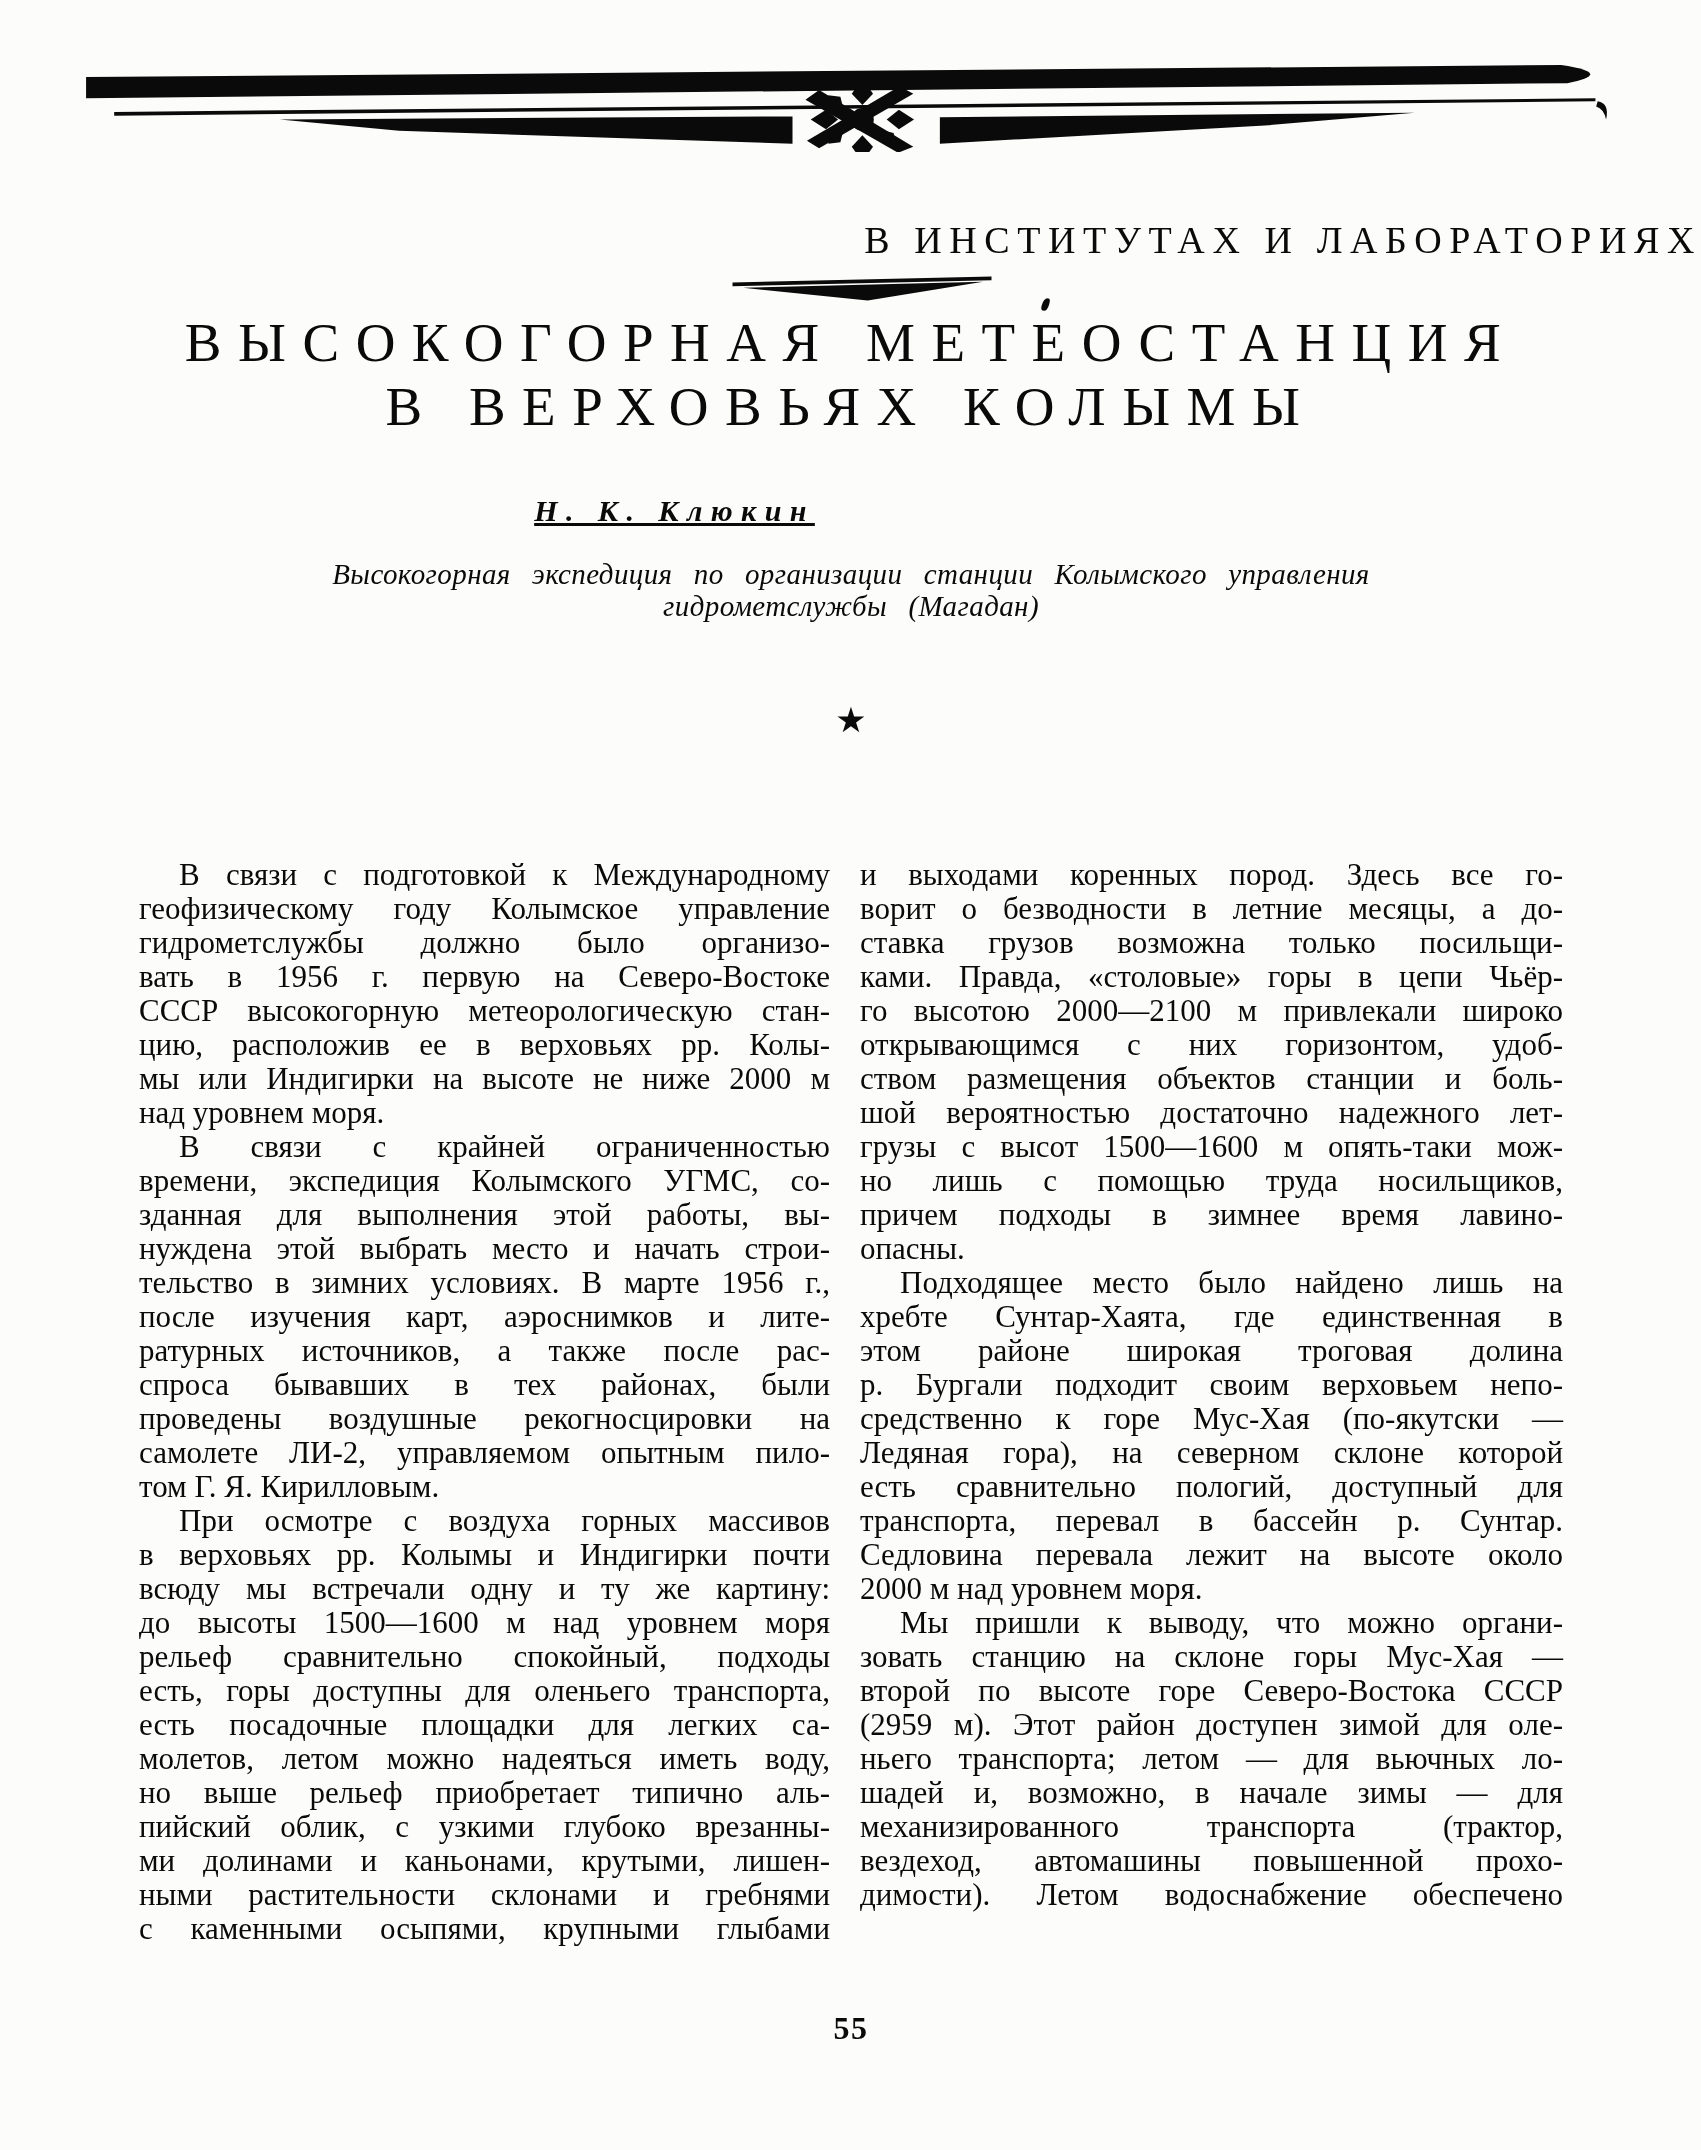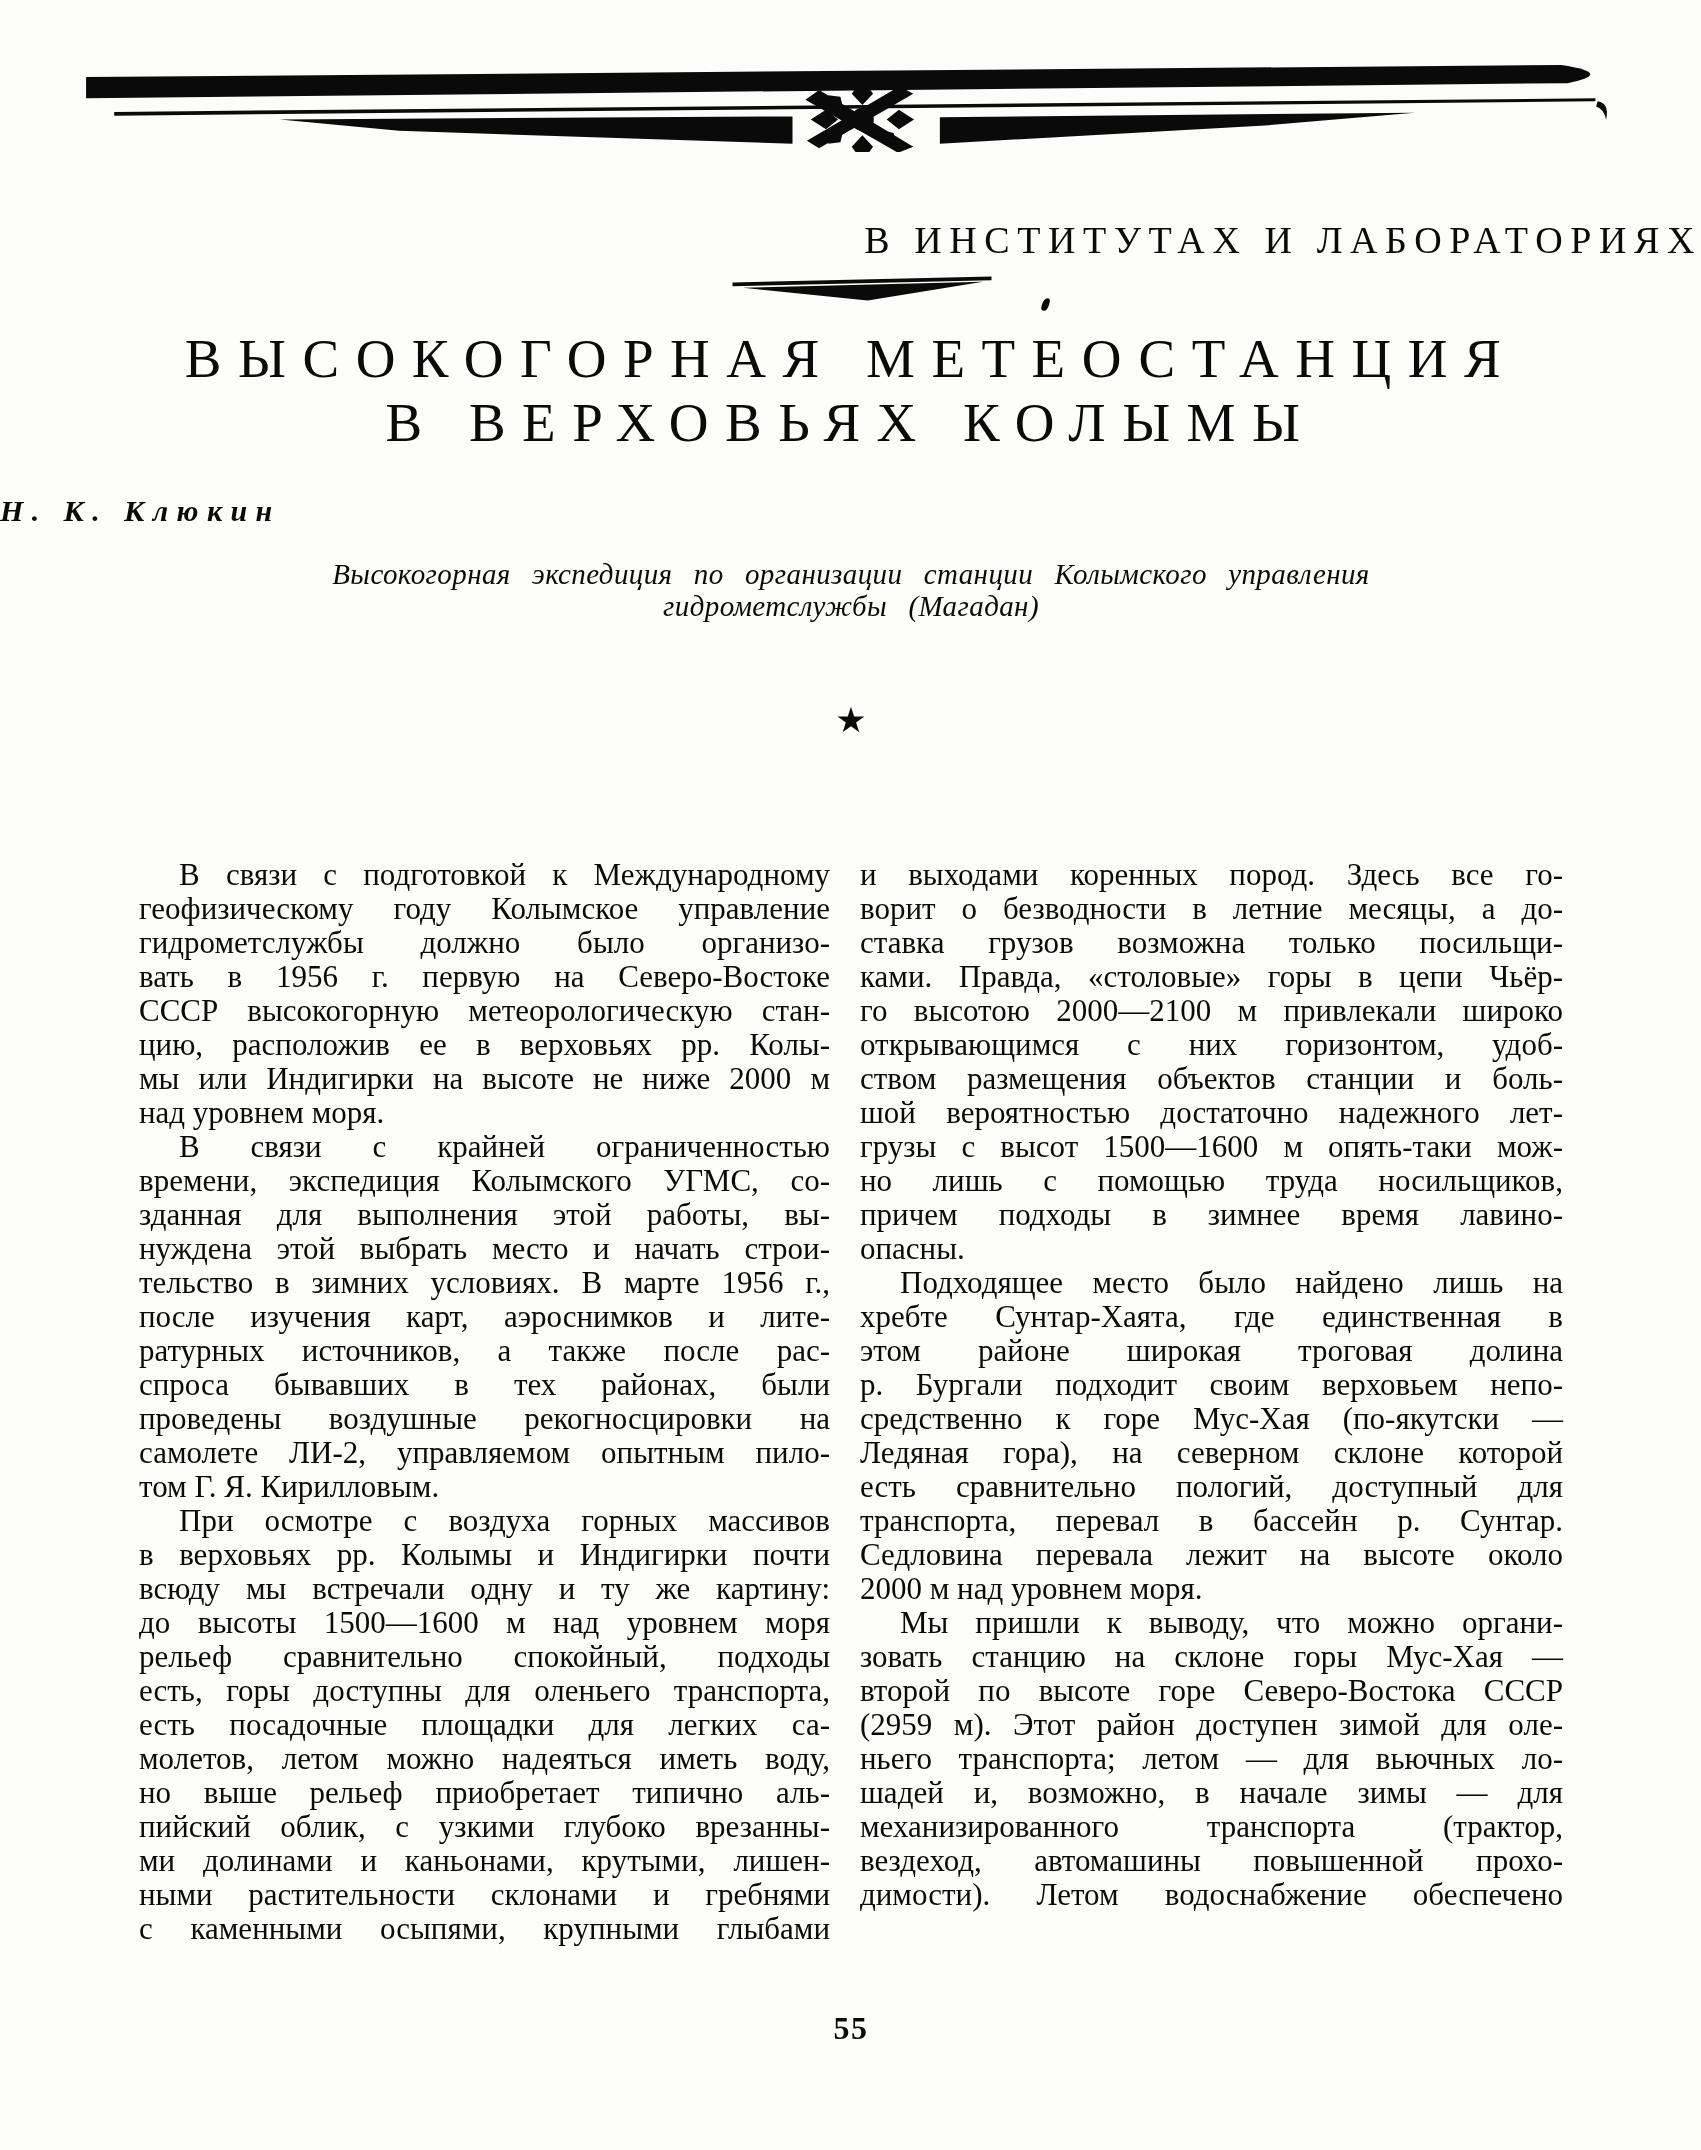--- a/index.html
+++ b/index.html
@@ -27,31 +27,32 @@
   }
   #section-divider{left:731px;top:272px;width:262px;height:30px;}
   #section-divider svg{display:block;width:100%;height:100%;}
   .speck{
     left:1042px;top:298px;width:6.8px;height:13px;
     background:#0a0a0a;border-radius:70% 30% 60% 40%;
     transform:rotate(14deg);
   }
   
   #article-title{
-    left:0;top:327px;width:1702px;
+    left:0;top:311px;width:1702px;
     text-align:center;
     font-size:55px;line-height:64px;
     letter-spacing:0.30em;
     white-space:nowrap;
   }
   
   #author{
     left:0;top:494px;width:1349px;
+    text-align:center;
     font-size:30px;font-weight:bold;font-style:italic;
-    letter-spacing:0.28em;white-space:nowrap;
+    letter-spacing:0.28em;white-space:nowrap;text-decoration:underline;
   }
   #affiliation{
     left:0;top:558px;width:1702px;
     text-align:center;
     font-size:29px;font-style:italic;
     line-height:32px;word-spacing:13.7px;letter-spacing:0.4px;
   }
   #star{
     left:0;top:703px;width:1702px;
     text-align:center;

